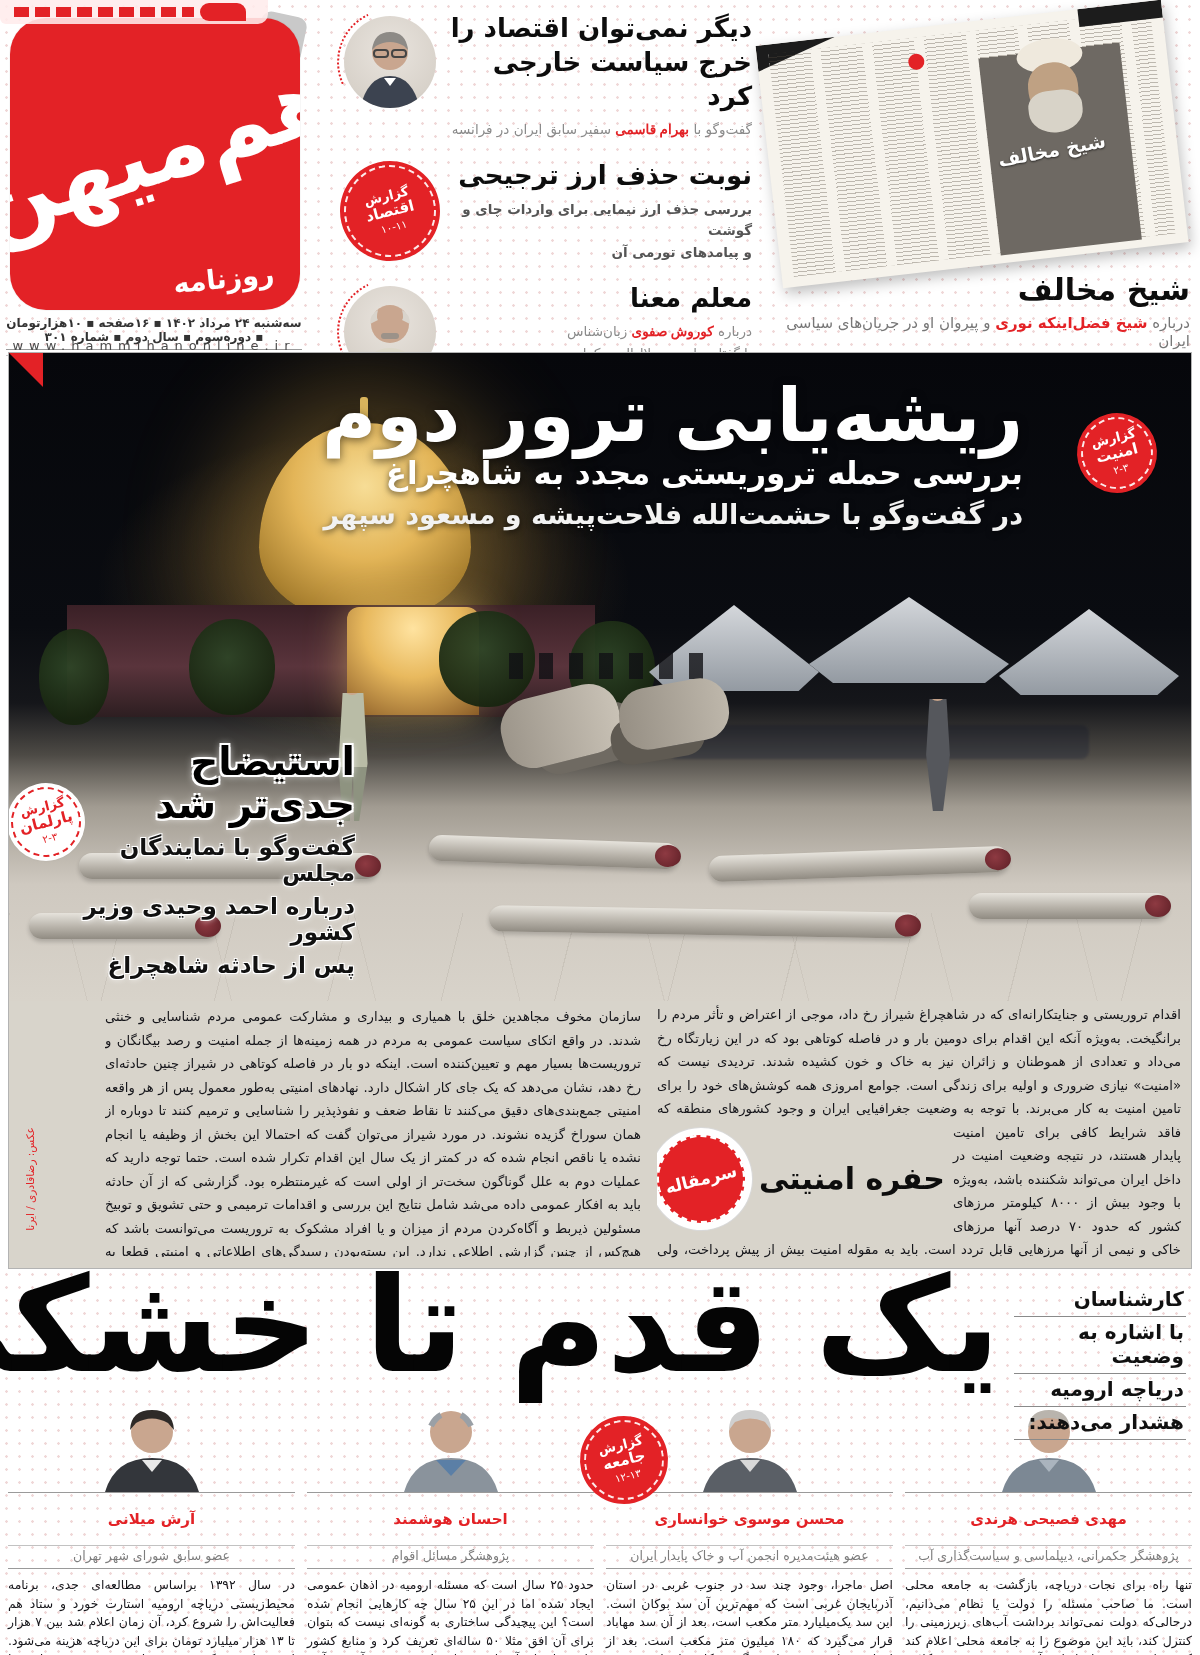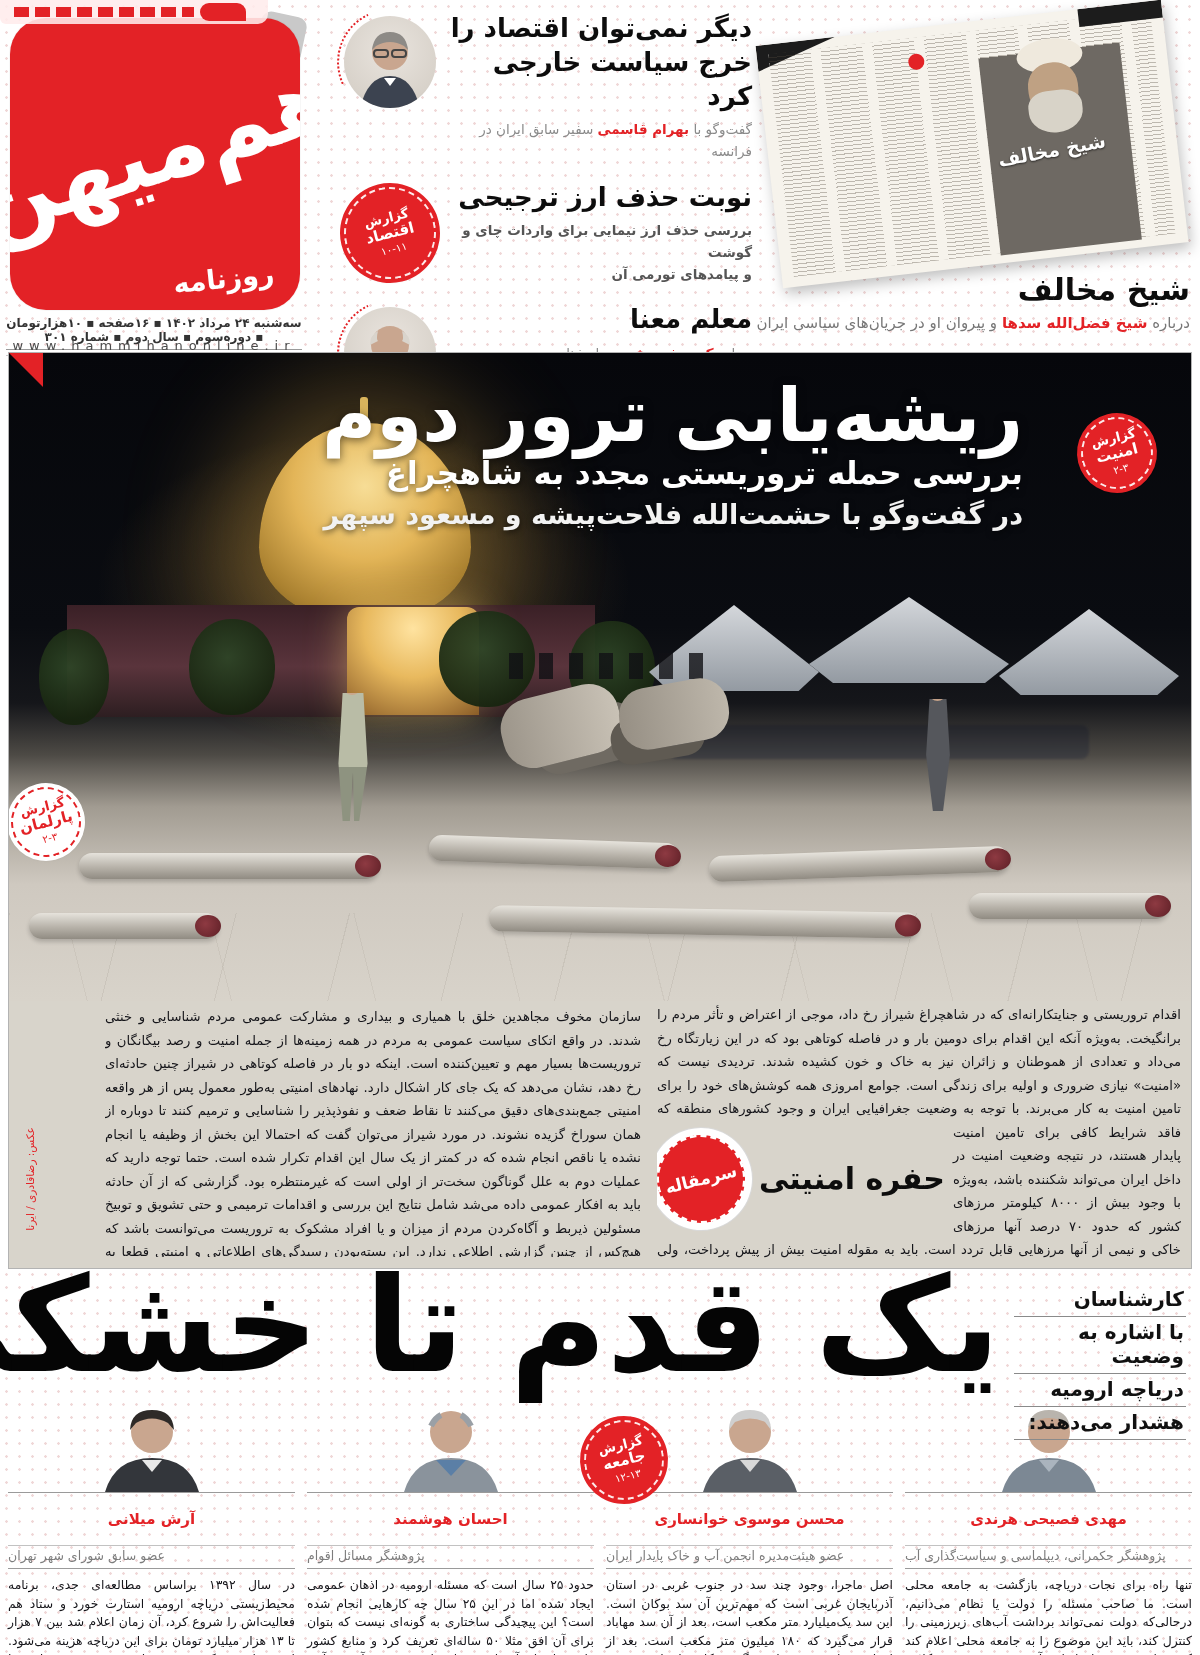--- a/index.html
+++ b/index.html
@@ -34,21 +34,21 @@
   .teasers{position:absolute;left:344px;top:12px;width:408px;}
   .teaser{display:flex;direction:ltr;align-items:flex-start;margin-bottom:18px;}
   .t-avatar{flex:0 0 92px;width:92px;height:92px;border-radius:50%;position:relative;margin:4px 10px 0 0;
     background:radial-gradient(circle at 50% 38%,#e9e4de 0%,#d8d2ca 70%,#c4beb5 100%);}
   .t-avatar::before{content:"";position:absolute;inset:-7px;border-radius:50%;
     border:2px dotted #e32226;border-color:transparent transparent transparent #e32226;transform:rotate(20deg);}
   .t-avatar svg{position:absolute;left:0;top:0;width:92px;height:92px;border-radius:50%;}
   .t-text{flex:1;direction:rtl;text-align:right;}
   .t-headline{font-size:26px;font-weight:800;color:#0d0d0d;line-height:1.3;text-align:right;}
   .t-sub{font-size:13.5px;color:#8a8a8a;margin-top:6px;line-height:1.6;}
-  .t-sub .red{color:#e32226;font-weight:bold;}
+  .t-sub .red{color:#e32226;font-weight:bold;font-family:Liberation Serif, serif;}
   
   .badge{border-radius:50%;display:flex;flex-direction:column;align-items:center;justify-content:center;
     transform:rotate(-14deg);line-height:1.1;text-align:center;z-index:6;}
   .badge .b1{font-size:13px;font-weight:bold;}
   .badge .b2{font-size:15px;font-weight:bold;}
   .badge .bp{font-size:10.5px;margin-top:2px;}
   .badge.red{background:#e32226;color:#fff;border:2px dashed rgba(255,255,255,.9);
     box-shadow:0 0 0 4px #e32226,0 1px 4px rgba(0,0,0,.25);}
   .badge.white{background:#fff;color:#e32226;border:2px dashed #e32226;
     box-shadow:0 0 0 4px #fff,0 1px 4px rgba(0,0,0,.25);}
@@ -146,21 +146,21 @@
   .lake-kicker{position:absolute;right:14px;top:16px;width:172px;text-align:right;z-index:3;}
   .lake-kicker div{font-size:20px;font-weight:bold;color:#111;border-bottom:1px solid #8a8a8a;padding:3px 2px 5px;}
   .lake-headline{position:absolute;left:-48px;top:-14px;width:1048px;text-align:right;font-size:132px;
     font-weight:900;color:#050505;line-height:1.08;letter-spacing:-5px;white-space:nowrap;z-index:1;}
   .experts{position:absolute;left:8px;top:128px;width:1184px;display:grid;grid-template-columns:repeat(4,1fr);
     grid-gap:12px;direction:rtl;z-index:2;}
   .expert{position:relative;}
   .avatar-box{height:96px;display:flex;align-items:flex-end;justify-content:center;}
   .expert .name{color:#e32226;font-weight:bold;font-size:15px;text-align:center;
     border-top:1px solid #9a9a9a;border-bottom:1px solid #c2c2c2;padding:17px 0;}
-  .expert .role{font-size:12.5px;color:#7c7c7c;text-align:left;border-bottom:1px solid #9a9a9a;padding:2px 0 5px;}
+  .expert .role{font-size:12.5px;color:#7c7c7c;text-align:center;border-bottom:1px solid #9a9a9a;padding:2px 0 5px;}
   .expert .etext{margin-top:7px;font-size:12.4px;line-height:1.5;text-align:justify;color:#15151a;}
   .badge-society{position:absolute;left:584px;top:152px;width:76px;height:76px;z-index:4;}
   
   .ex0{--suit:#7c8894;--shirt:#aab4be;--hair:#b9b4ad;}
   .ex1{--suit:#5a5f66;--shirt:#d8d8d8;--hair:#cfcfcf;}
   .ex2{--suit:#8a939c;--shirt:#5b7fa6;--hair:#9aa0a6;}
   .ex3{--suit:#33363b;--shirt:#e8e8e8;--hair:#2e2a28;}
   .exsvg .suit{fill:var(--suit);} .exsvg .shirt{fill:var(--shirt);} .exsvg .hair{fill:var(--hair);}
   .exsvg .skin{fill:#c9a68f;}
 </style>
@@ -241,21 +241,21 @@
         <div class="paper-gaps"></div>
         <div class="reddot"></div>
         <div class="cleric">
           <div class="turban"></div>
           <div class="face"></div>
           <div class="beard"></div>
           <div class="label">شیخ مخالف</div>
         </div>
       </div>
       <div class="sheikh-headline">شیخ مخالف</div>
-      <div class="sheikh-sub"><span>درباره </span><span class="red">شیخ فضل‌الله سدها</span><span> و پیروان او در جریان‌های سیاسی ایران</span></div>
+      <div class="sheikh-sub"><span>درباره </span><span class="red">شیخ فضل‌اینکه نوری</span><span> و پیروان او در جریان‌های سیاسی ایران</span></div>
     </div>
   </header>
 
   <section class="main-frame">
     <div class="photo">
       <div class="dome"></div>
       <div class="shrine-base"></div>
       <div class="iwan"></div>
       <div class="tree" style="left:180px;top:266px;"></div>
       <div class="tree" style="left:430px;top:258px;width:96px;"></div>
@@ -281,20 +281,26 @@
       <div class="main-headline">
         <h1>ریشه‌یابی ترور دوم</h1>
         <div class="main-sub1">بررسی حمله تروریستی مجدد به شاهچراغ</div>
         <div class="main-sub2">در گفت‌وگو با حشمت‌الله فلاحت‌پیشه و مسعود سپهر</div>
       </div>
       <div class="badge red badge-security">
         <span class="b1">گزارش</span>
         <span class="b2">امنیت</span>
         <span class="bp">۲-۳</span>
       </div>
+      <div class="overlay">
+        <h2>استیضاح جدی‌تر شد</h2>
+        <div class="oline">گفت‌وگو با نمایندگان مجلس</div>
+        <div class="oline">درباره احمد وحیدی وزیر کشور</div>
+        <div class="oline">پس از حادثه شاهچراغ</div>
+      </div>
       <div class="badge white badge-parliament">
         <span class="b1">گزارش</span>
         <span class="b2">پارلمان</span>
         <span class="bp">۲-۳</span>
       </div>
     </div>
 
     <div class="fold"></div>
     <div class="photo-credit">عکس: رضاقادری / ایرنا</div>
 

